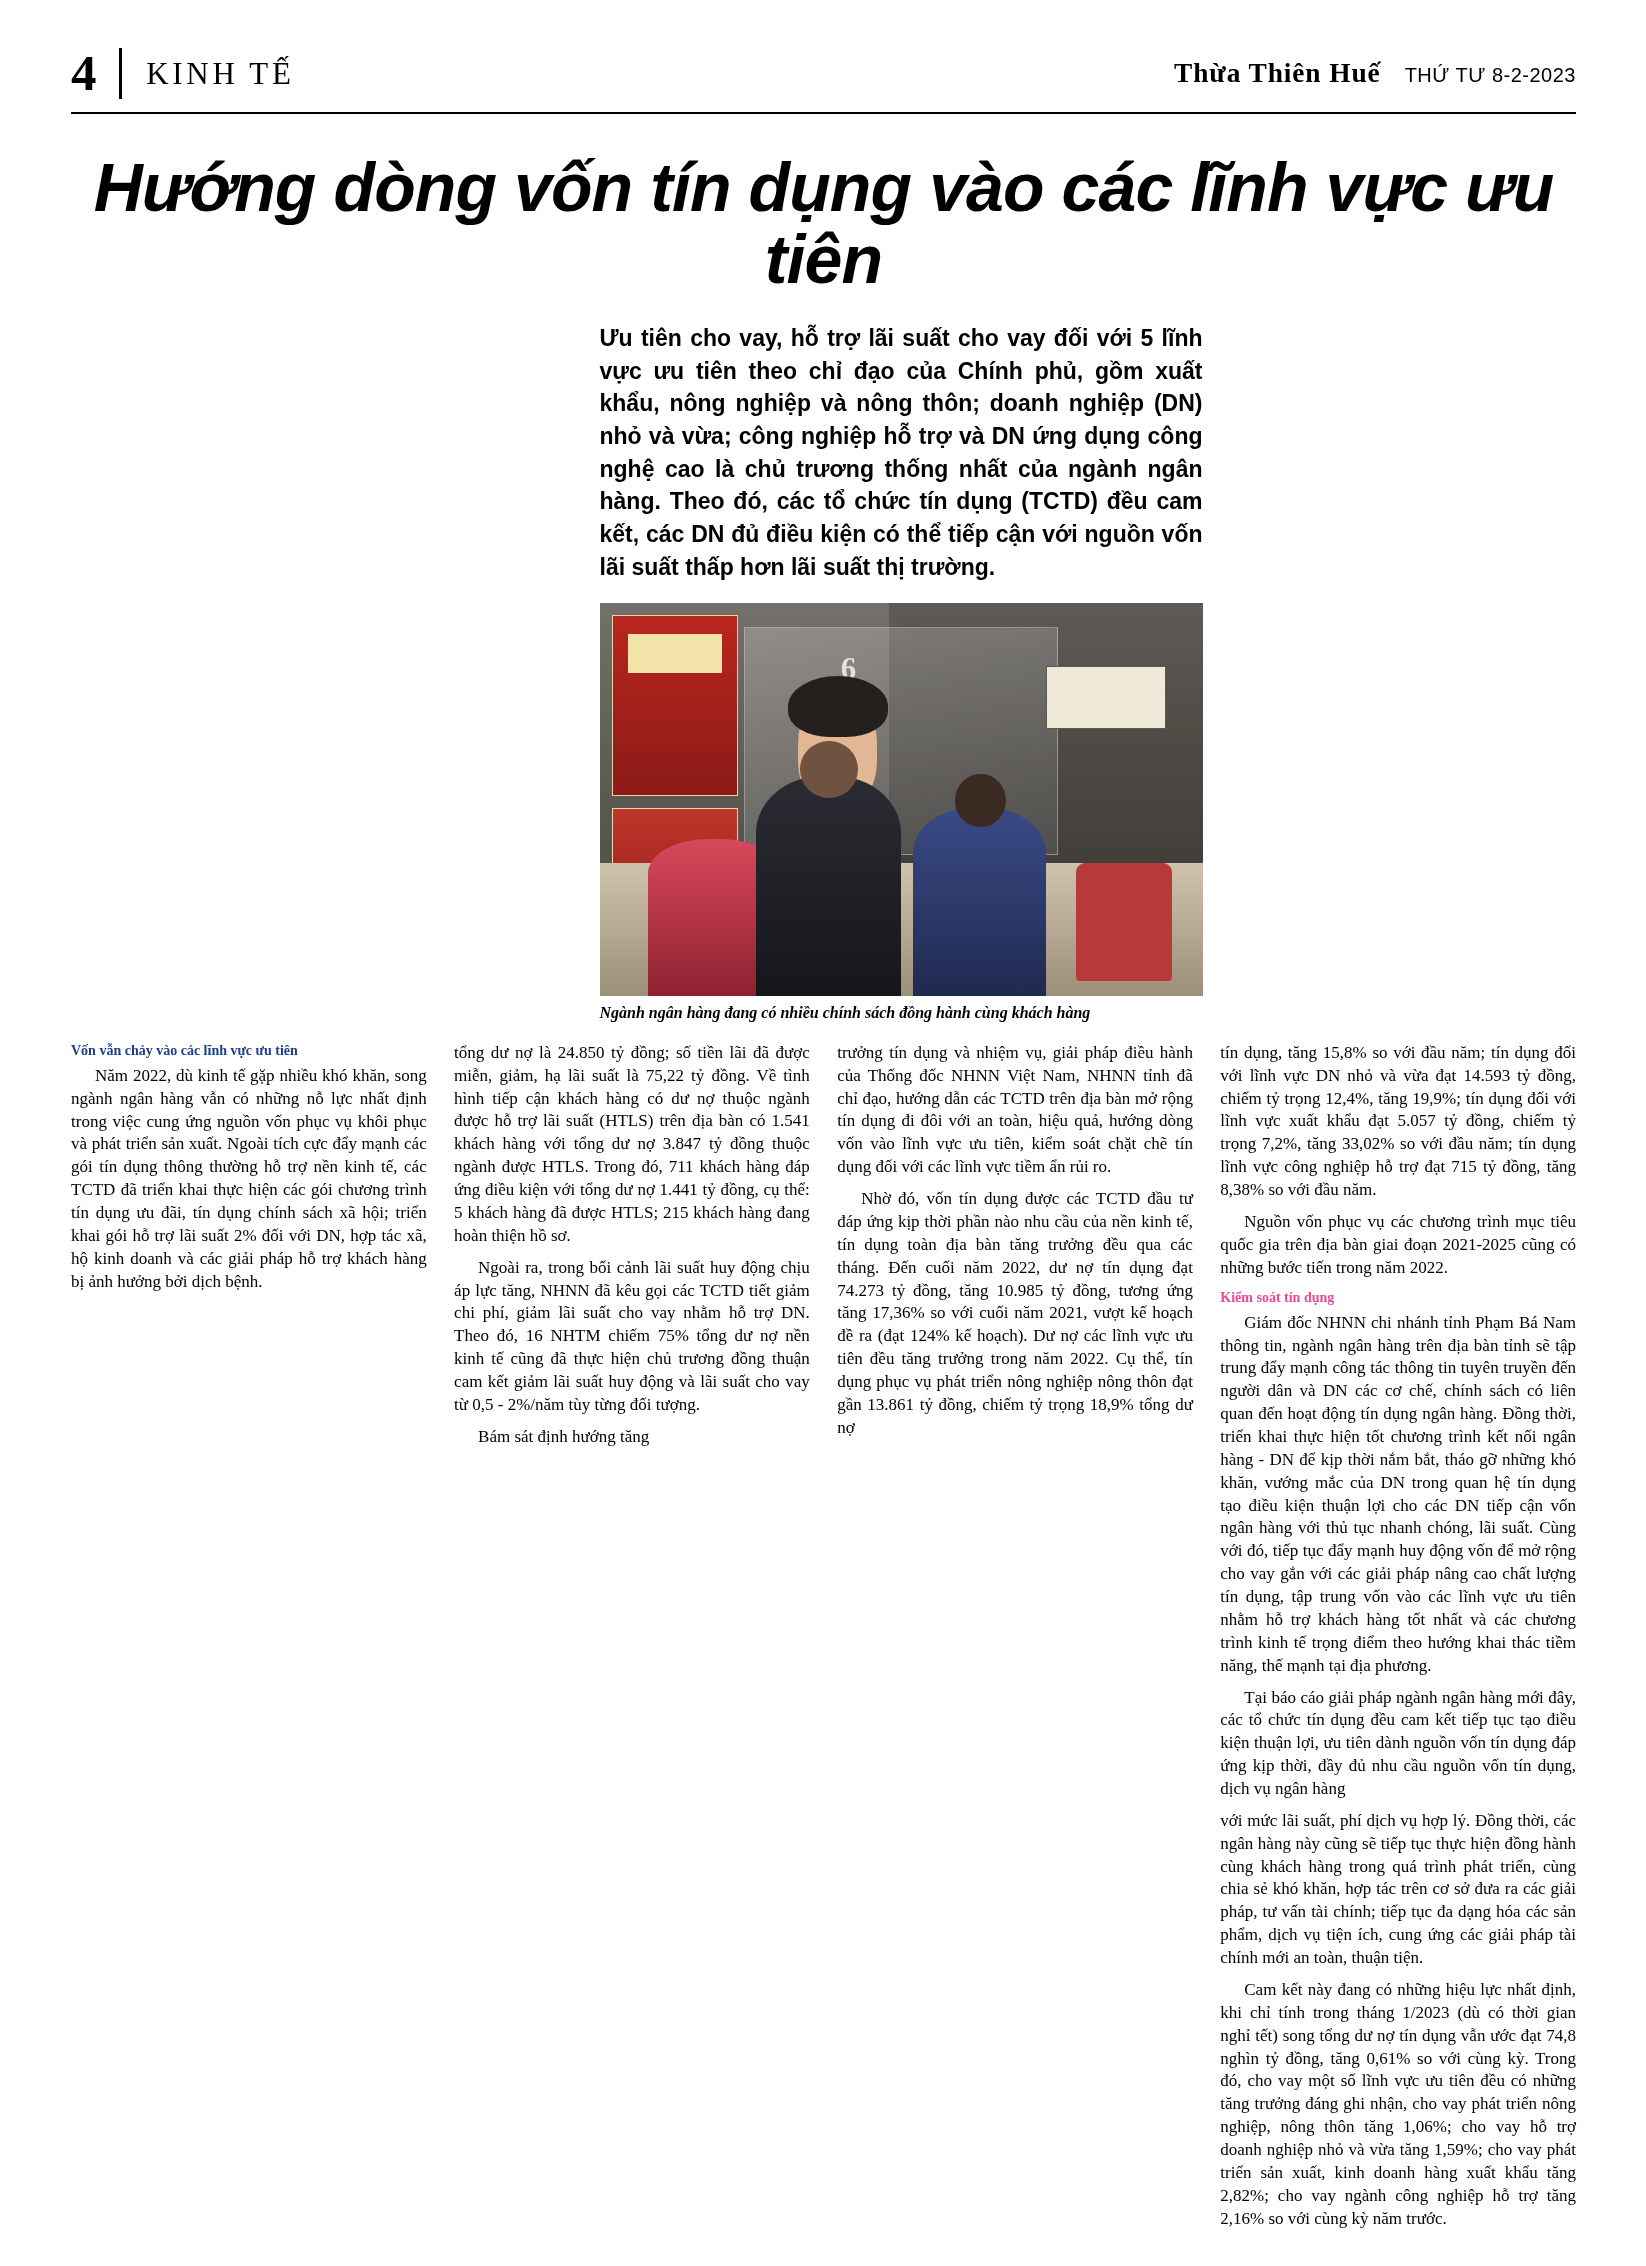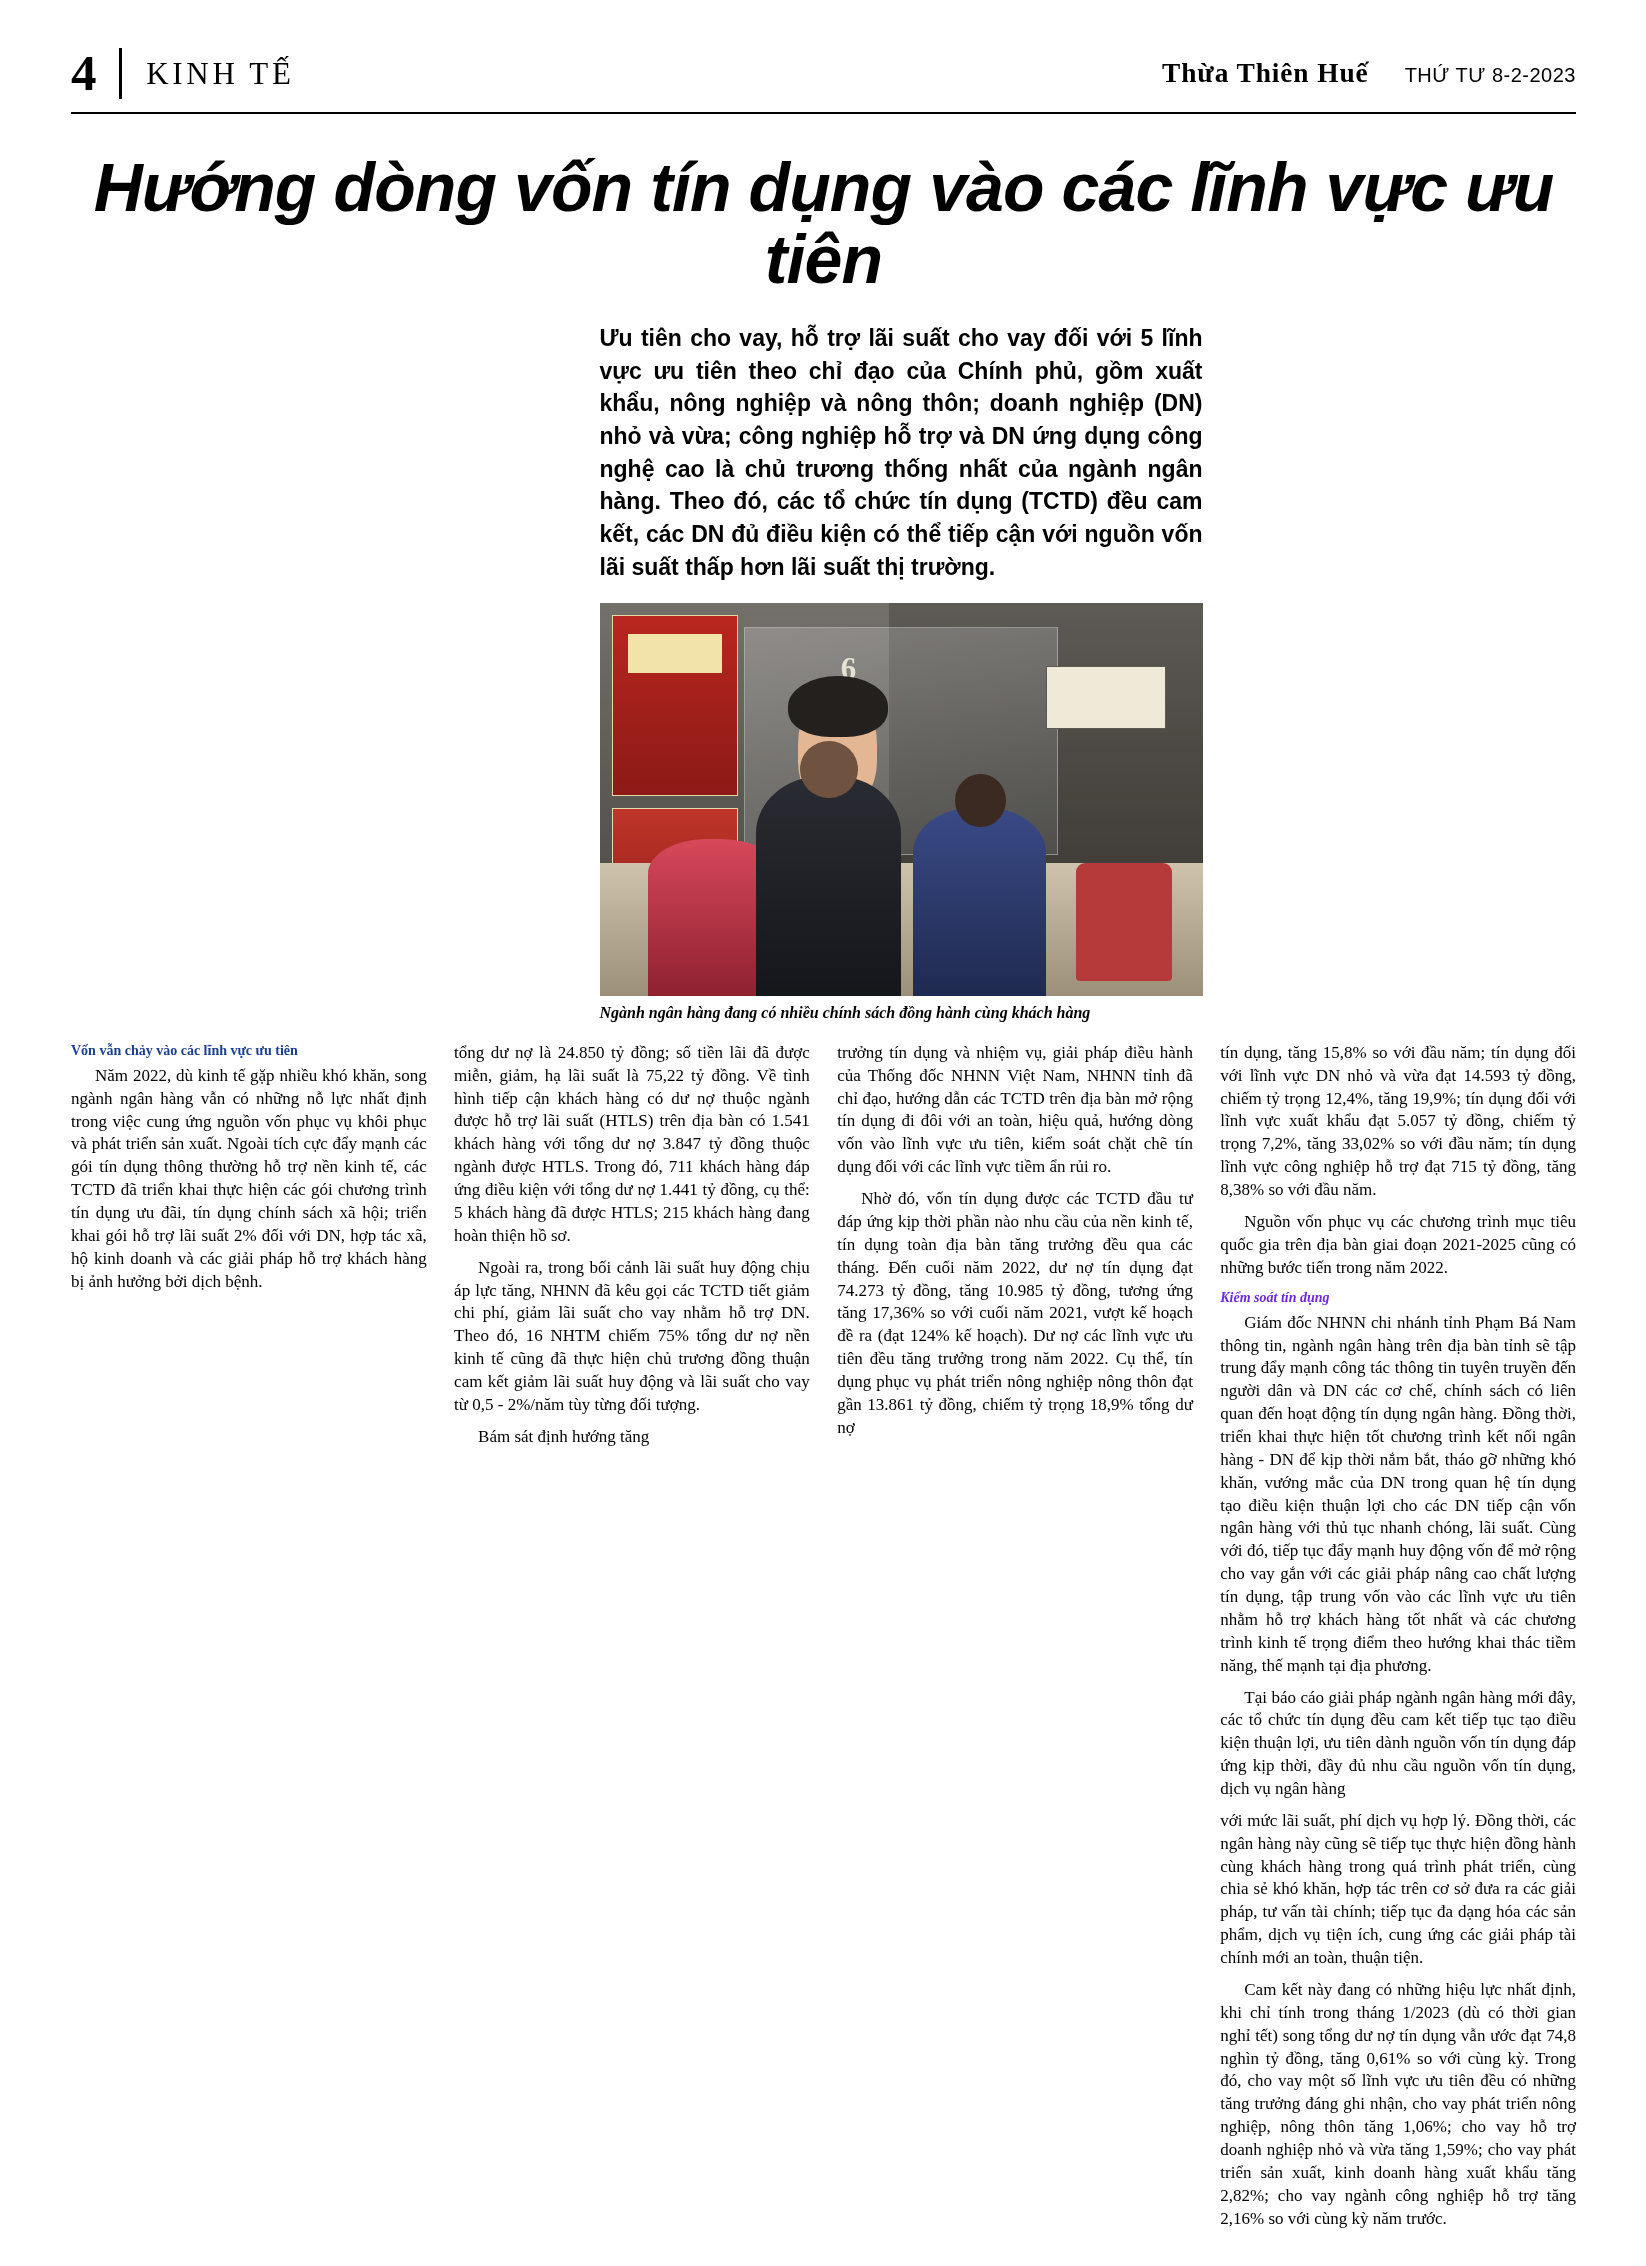--- a/index.html
+++ b/index.html
@@ -41,21 +41,21 @@
   .section-name {
     font-family: "Liberation Serif", serif;
     font-size: 31px;
     letter-spacing: 3.7px;
     font-weight: normal;
   }
   .masthead-right {
     margin-left: auto;
     display: flex;
     align-items: baseline;
-    gap: 36px;
+    gap: 24px;
   }
   .paper-name {
     font-family: "Liberation Serif", serif;
     font-weight: bold;
     font-size: 27.4px;
     letter-spacing: 0.9px;
   }
   .paper-date {
     font-family: "Liberation Sans", sans-serif;
     font-size: 20px;
@@ -109,21 +109,21 @@
     margin-top: 18.3px;
   }
   .subhead {
     font-family: "Liberation Serif", serif;
     font-weight: bold;
     font-size: 14px;
     color: #1b3f8f;
     margin: 0 0 5.5px 0;
     line-height: 1.25;
   }
-  .subhead.dark { color: #6d28d9; font-style: italic; }
+  .subhead.dark { color: #ec4899; }
   p.body {
     font-family: "Liberation Serif", serif;
     font-size: 17px;
     line-height: 1.345;
     text-align: justify;
     margin: 0 0 9.1px 0;
     text-indent: 24px;
     hyphens: auto;
   }
   p.body.noind { text-indent: 0; }

